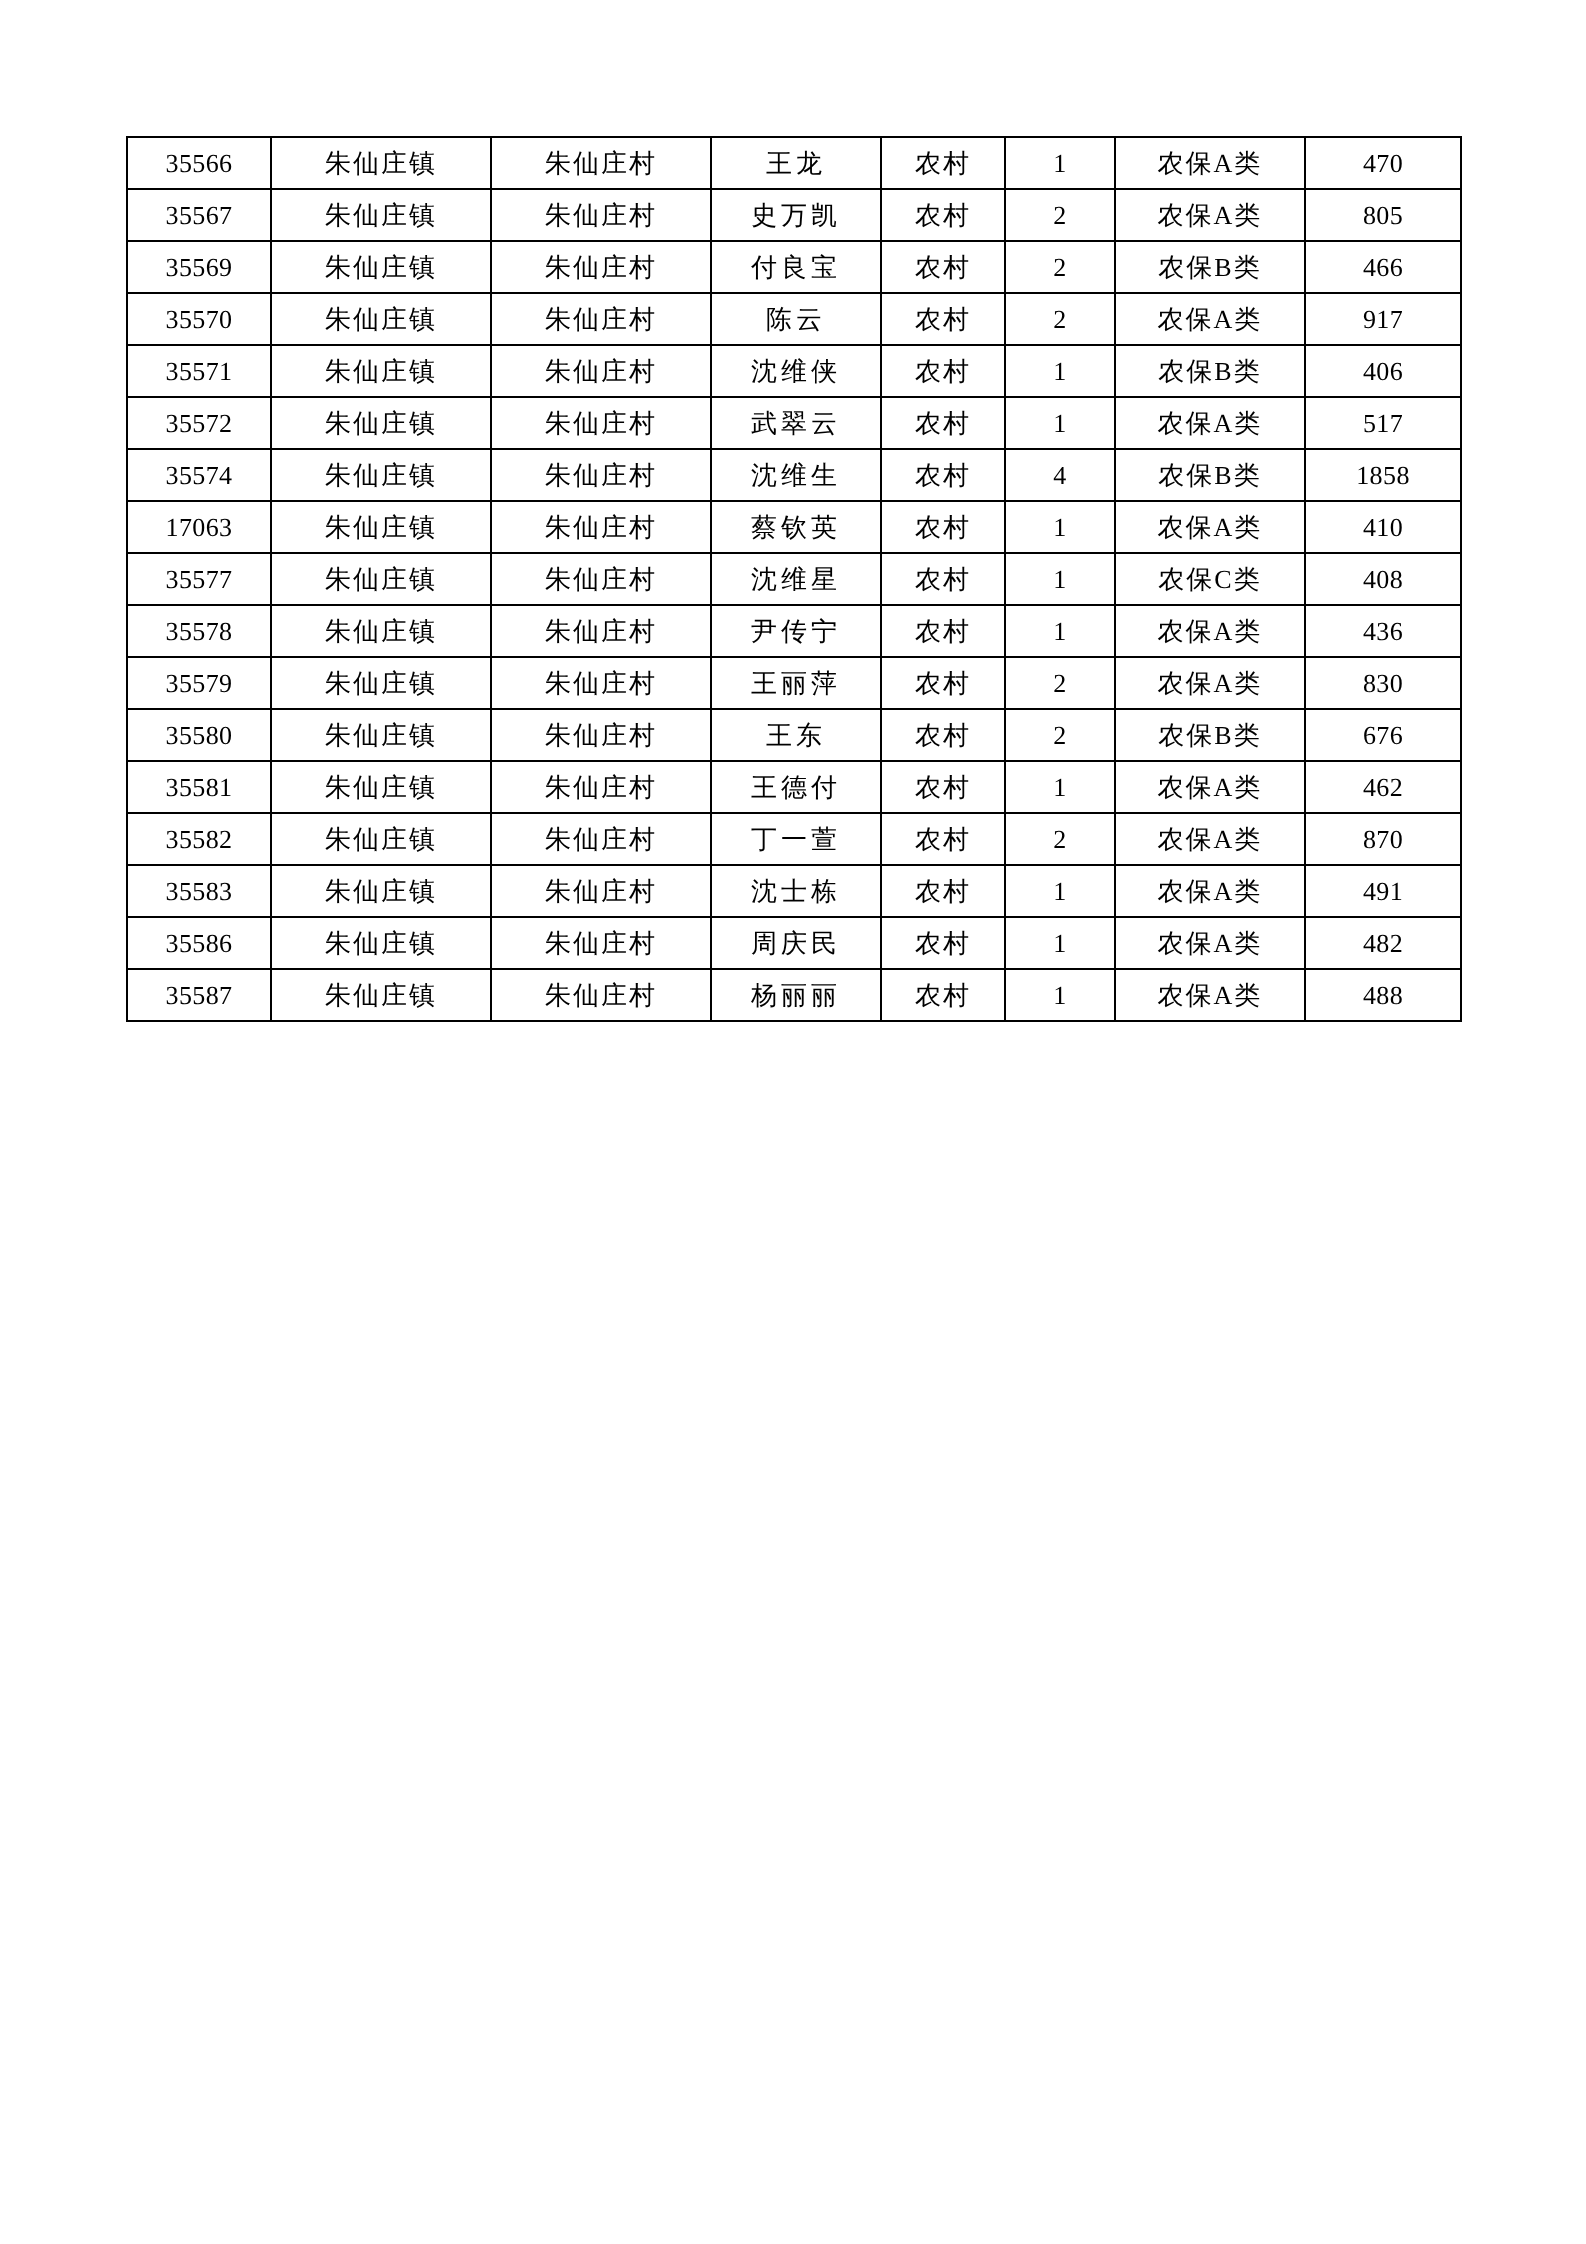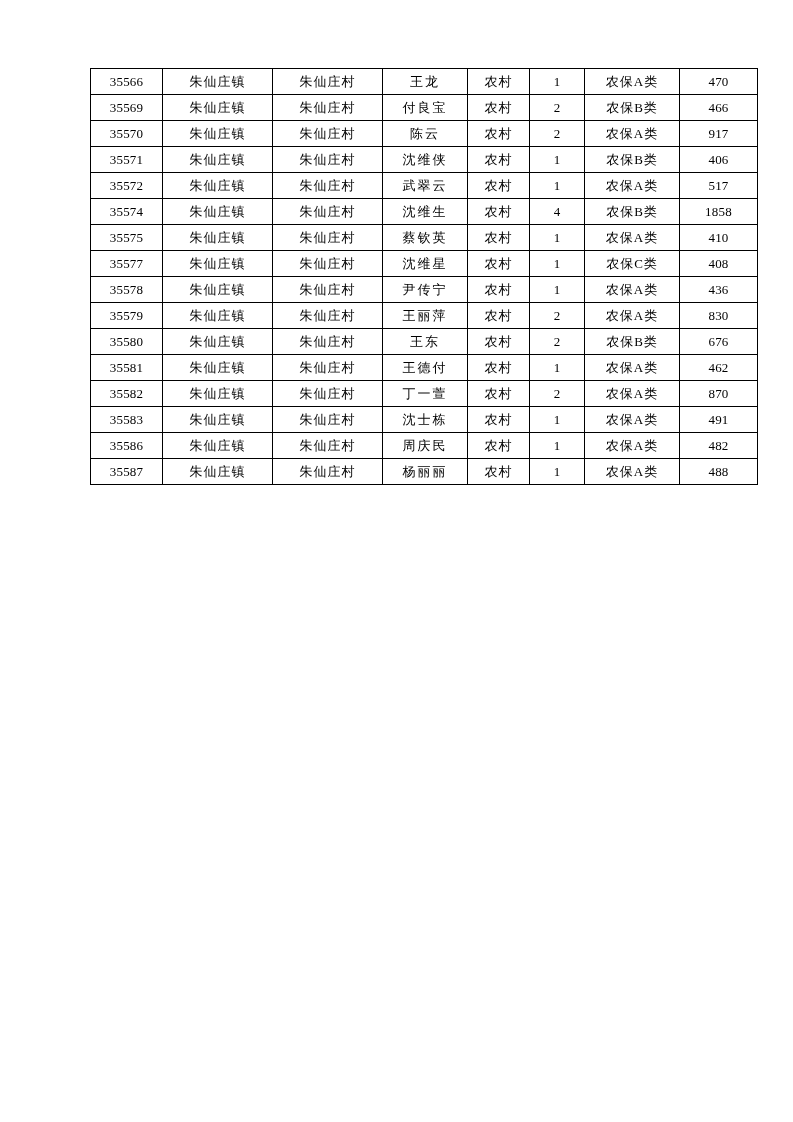--- a/index.html
+++ b/index.html
@@ -22,21 +22,20 @@
   .table-wrap {
     position: absolute;
     left: 63px;
     top: 68px;
     width: 667px;
   }
   table.data-table {
     border-collapse: collapse;
     table-layout: fixed;
     width: 667px;
-    margin-left: 27px;
   }
   table.data-table td {
     border: 1px solid #000000;
     height: 25px;
     line-height: 25px;
     padding: 0;
     text-align: center;
     vertical-align: middle;
     font-size: 13px;
     white-space: nowrap;
@@ -85,20 +84,30 @@
             <td class="cell-id">35566</td>
             <td class="cell-town">朱仙庄镇</td>
             <td class="cell-village">朱仙庄村</td>
             <td class="cell-name">王龙</td>
             <td class="cell-type">农村</td>
             <td class="cell-count">1</td>
             <td class="cell-cat">农保A类</td>
             <td class="cell-amount">470</td>
           </tr>
           <tr>
+            <td class="cell-id">35567</td>
+            <td class="cell-town">朱仙庄镇</td>
+            <td class="cell-village">朱仙庄村</td>
+            <td class="cell-name">史万凯</td>
+            <td class="cell-type">农村</td>
+            <td class="cell-count">2</td>
+            <td class="cell-cat">农保A类</td>
+            <td class="cell-amount">805</td>
+          </tr>
+          <tr>
             <td class="cell-id">35569</td>
             <td class="cell-town">朱仙庄镇</td>
             <td class="cell-village">朱仙庄村</td>
             <td class="cell-name">付良宝</td>
             <td class="cell-type">农村</td>
             <td class="cell-count">2</td>
             <td class="cell-cat">农保B类</td>
             <td class="cell-amount">466</td>
           </tr>
           <tr>
@@ -135,21 +144,21 @@
             <td class="cell-id">35574</td>
             <td class="cell-town">朱仙庄镇</td>
             <td class="cell-village">朱仙庄村</td>
             <td class="cell-name">沈维生</td>
             <td class="cell-type">农村</td>
             <td class="cell-count">4</td>
             <td class="cell-cat">农保B类</td>
             <td class="cell-amount">1858</td>
           </tr>
           <tr>
-            <td class="cell-id">35575</td>
+            <td class="cell-id">17063</td>
             <td class="cell-town">朱仙庄镇</td>
             <td class="cell-village">朱仙庄村</td>
             <td class="cell-name">蔡钦英</td>
             <td class="cell-type">农村</td>
             <td class="cell-count">1</td>
             <td class="cell-cat">农保A类</td>
             <td class="cell-amount">410</td>
           </tr>
           <tr>
             <td class="cell-id">35577</td>

